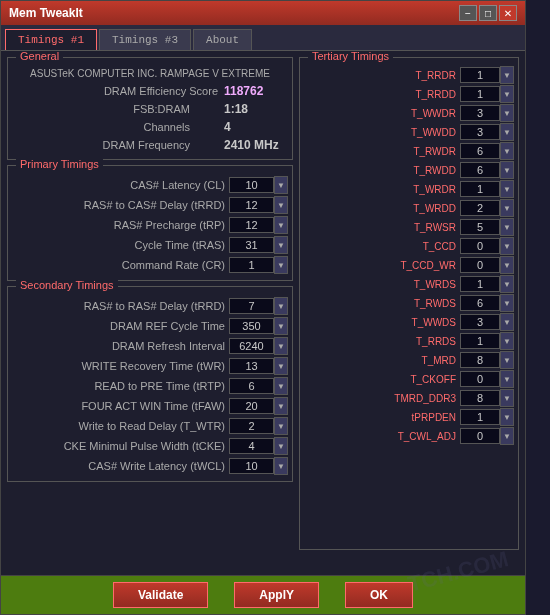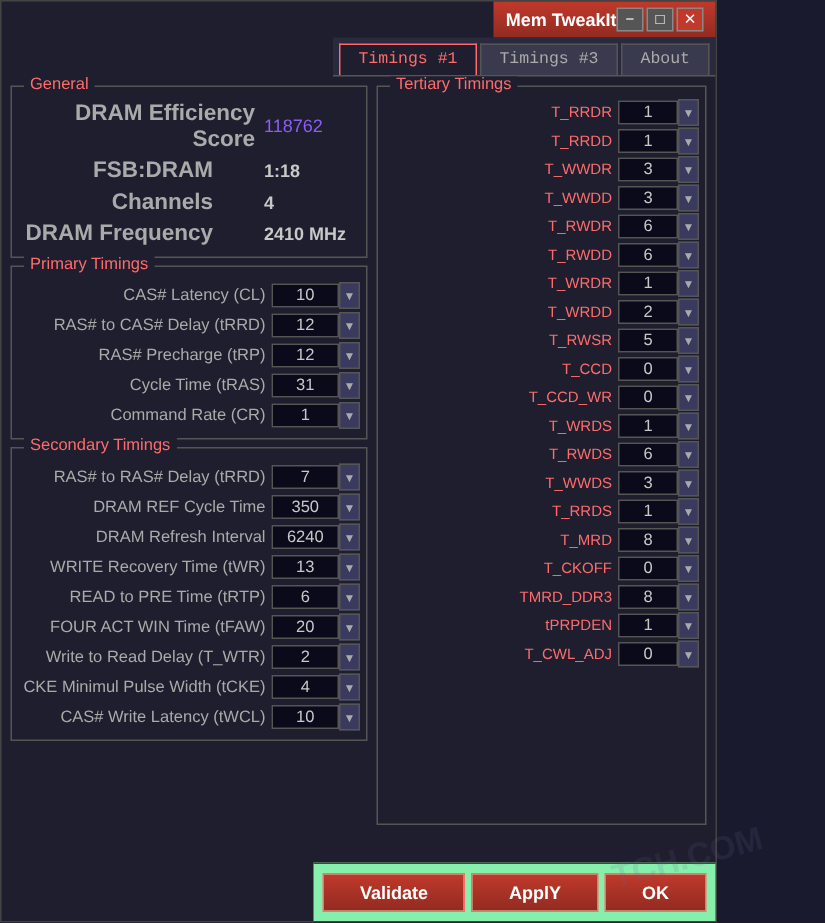--- a/index.html
+++ b/index.html
@@ -6,27 +6,26 @@
     body {
       background: #1a1a2e;
       font-family: Arial, sans-serif;
       font-size: 11px;
       color: #c8c8c8;
       width: 550px;
       height: 615px;
       overflow: hidden;
     }
     .window {
-      width: 478px;
+      width: 526px;
       height: 615px;
       background: #1e1e2e;
       border: 1px solid #444;
       display: flex;
       flex-direction: column;
-      align-items: flex-end;
     }
     .title-bar {
       background: linear-gradient(to bottom, #c0392b, #922b21);
       color: white;
       padding: 4px 8px;
       display: flex;
       align-items: center;
       justify-content: space-between;
       height: 24px;
     }
@@ -112,27 +111,26 @@
     .general-row {
       display: flex;
       align-items: center;
       margin-bottom: 2px;
       padding: 1px 4px;
     }
     .general-row .label {
       flex: 1;
       text-align: right;
       color: #aaa;
-      font-size: 15px;
+      font-size: 11px;
       padding-right: 6px;
+    }
+    .general-row .value {
+      color: #f0abfc;
       font-weight: bold;
-    }
-    .general-row .value {
-      color: #8b5cf6;
-      font-weight: normal;
       font-size: 12px;
       min-width: 60px;
     }
     .general-row .value.normal {
       color: #c8c8c8;
       font-weight: bold;
       margin-left: 28px;
     }
     .mobo-text {
       text-align: center;
@@ -212,23 +210,23 @@
       color: rgba(100,100,150,0.15);
       font-size: 22px;
       font-weight: bold;
       pointer-events: none;
       transform: rotate(-15deg);
       white-space: nowrap;
     }
     .footer {
       display: flex;
       justify-content: center;
-      gap: 4px;
+      gap: 26px;
       padding: 6px;
-      background: #86efac;
+      background: #4d7c0f;
       border-top: 1px solid #444;
       margin-top: 19px;
     }
     .footer-btn {
       padding: 5px 24px;
       background: linear-gradient(to bottom, #c0392b, #922b21);
       border: 1px solid #ff6b6b;
       color: white;
       font-size: 12px;
       cursor: pointer;
@@ -254,20 +252,21 @@
     <div class="tab">Timings #3</div>
     <div class="tab">About</div>
   </div>
 
   <div class="content">
 
     <div class="left-panel">
 
       <div class="group-box general-box">
         <span class="group-label">General</span>
+        <div class="mobo-text">ASUSTeK COMPUTER INC. RAMPAGE V EXTREME</div>
         <div class="general-row">
           <span class="label">DRAM Efficiency Score</span>
           <span class="value">118762</span>
         </div>
         <div class="general-row">
           <span class="label">FSB:DRAM</span>
           <span class="value normal">1:18</span>
         </div>
         <div class="general-row">
           <span class="label">Channels</span>

